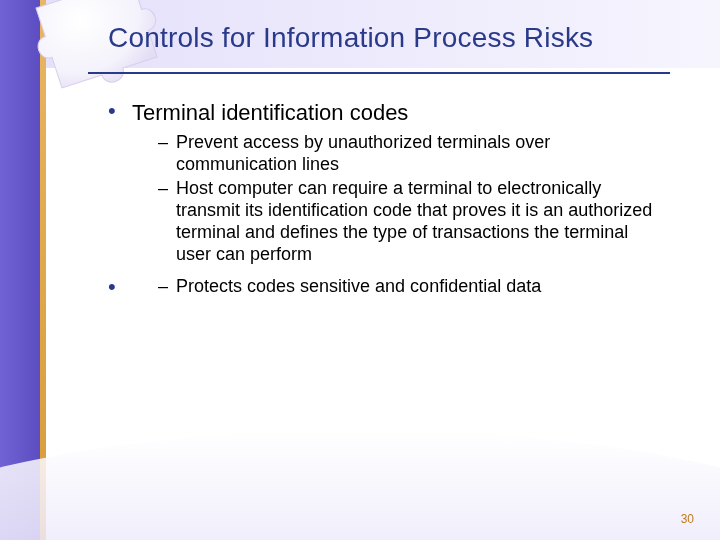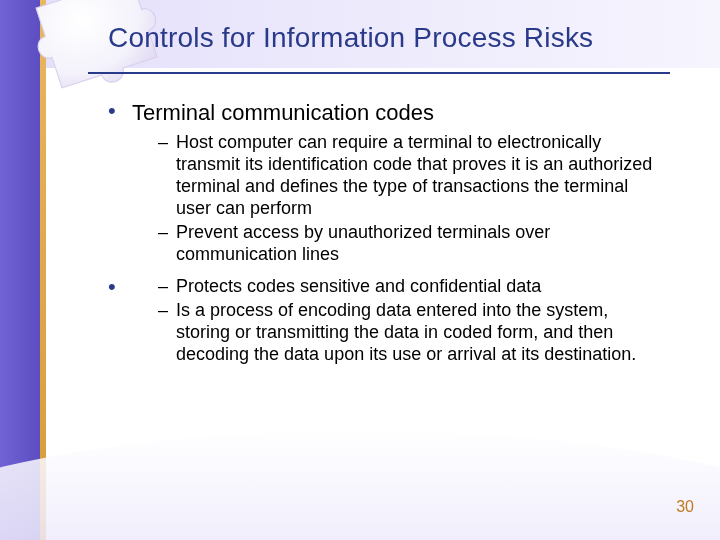--- a/index.html
+++ b/index.html
@@ -90,24 +90,24 @@
   ul.level2 > li::before {
     content: "–";
     position: absolute;
     left: 0;
     top: 0;
     color: #000;
     font-size: 18px;
   }
   .page-number {
     position: absolute;
-    bottom: 24px;
+    bottom: 14px;
     right: 26px;
     color: #c07a20;
-    font-size: 16px;
+    font-size: 12px;
     z-index: 2;
   }
 </style>
 </head>
 <body>
 <div class="slide">
 
   <svg class="bg" width="720" height="540" viewBox="0 0 720 540">
     <defs>
       <linearGradient id="bandgrad" x1="0" y1="0" x2="1" y2="0">
@@ -154,30 +154,29 @@
     </g>
   </svg>
 
   <div class="content">
     <div class="title">Controls for Information Process Risks</div>
     <div class="title-underline"></div>
 
     <div class="body">
       <ul class="level1">
         <li>
-          <span class="l1text">Terminal communication codes</span>
+          <span class="l1text">Terminal identification codes</span>
           <ul class="level2">
+            <li>Prevent access by unauthorized terminals over communication lines</li>
             <li>Host computer can require a terminal to electronically transmit its identification code that proves it is an authorized terminal and defines the type of transactions the terminal user can perform</li>
-            <li>Prevent access by unauthorized terminals over communication lines</li>
           </ul>
         </li>
         <li>
           <ul class="level2">
             <li>Protects codes sensitive and confidential data</li>
-            <li>Is a process of encoding data entered into the system, storing or transmitting the data in coded form, and then decoding the data upon its use or arrival at its destination.</li>
           </ul>
         </li>
       </ul>
     </div>
   </div>
 
   <div class="page-number">30</div>
 
 </div>
 

